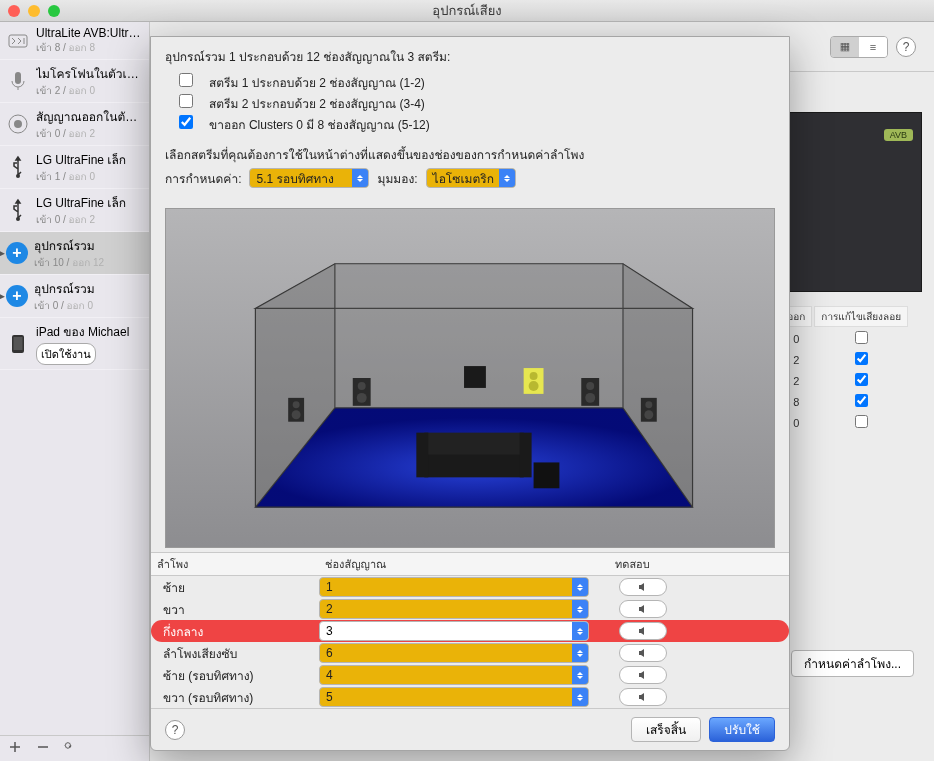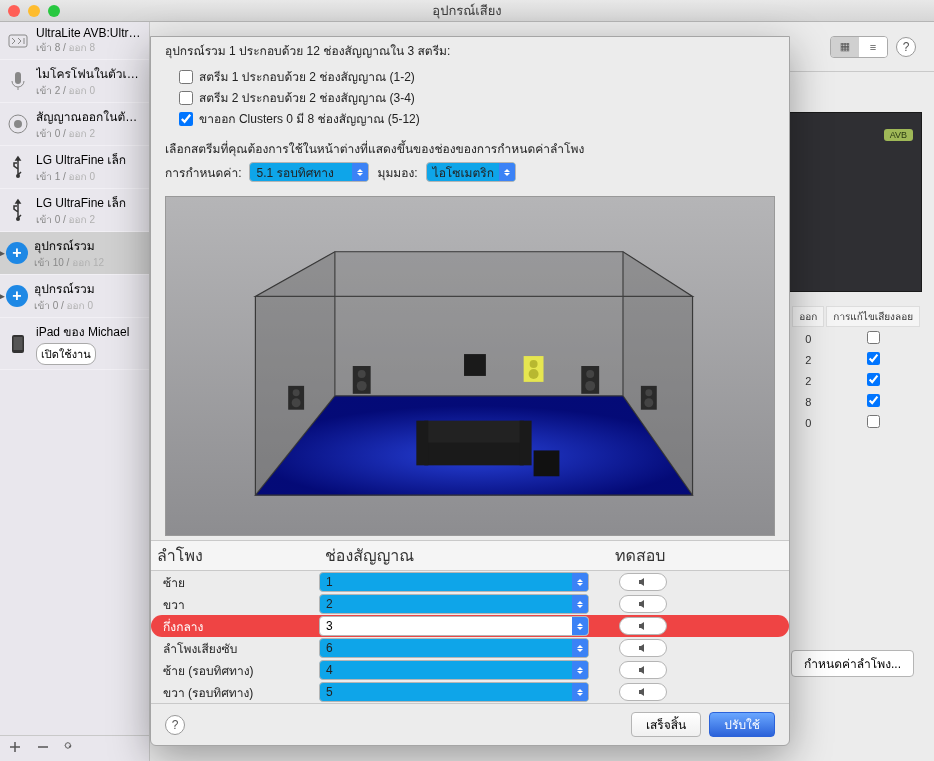--- a/index.html
+++ b/index.html
@@ -35,45 +35,45 @@
 
 
 .right-bg { flex: 1; background: #ececec; position: relative; }
 .rb-toolbar { height: 50px; border-bottom: 1px solid #c9c9c9; display: flex; align-items: center; justify-content: flex-end; padding: 0 18px; gap: 8px; }
 .help-circ { width: 20px; height: 20px; border: 1px solid #999; border-radius: 50%; display: flex; align-items: center; justify-content: center; font-size: 12px; color: #555; background: #fff; }
 .view-seg { display: flex; border: 1px solid #aaa; border-radius: 4px; overflow: hidden; }
 .view-seg span { width: 28px; height: 20px; display: flex; align-items: center; justify-content: center; background: #fff; font-size: 11px; color: #555; }
 .view-seg span.active { background: #d0d0d0; }
 .rb-dark { position: absolute; top: 90px; left: 0; right: 12px; height: 180px; background: #2f2f33; border: 1px solid #1a1a1a; }
 .rb-badge { position: absolute; top: 16px; right: 8px; background: #9fb857; color: #2a3a12; font-size: 9px; padding: 1px 6px; border-radius: 3px; }
-.rb-table { position: absolute; top: 282px; right: 12px; font-size: 11px; }
+.rb-table { position: absolute; top: 282px; right: 24px; font-size: 11px; }
 .rb-table th { font-weight: normal; color: #333; background: #f5f5f5; border: 1px solid #ddd; padding: 2px 6px; font-size: 10px; }
 .rb-table td { padding: 2px 8px; text-align: center; color: #333; }
 .rb-table input[type=checkbox] { margin: 0; }
 .rb-config { position: absolute; top: 628px; right: 20px; font-size: 12px; background: #fff; border: 1px solid #b5b5b5; border-radius: 4px; padding: 3px 12px; }
 
 
 .sheet { position: absolute; top: 36px; left: 150px; width: 640px; background: #ececec; border: 1px solid #a5a5a5; border-radius: 0 0 6px 6px; box-shadow: 0 12px 40px rgba(0,0,0,0.35); font-size: 12px; color: #222; }
-.sheet-pad { padding: 4px 14px; }
+.sheet-pad { padding: 10px 14px; }
 .sec-head { font-size: 12px; margin-bottom: 6px; }
-.chk-row { display: flex; align-items: center; gap: 6px; font-size: 12px; padding: 1px 0 1px 14px; }
+.chk-row { display: flex; align-items: flex-start; gap: 16px; font-size: 12px; padding: 1px 0 1px 14px; }
 .chk-row input { width: 14px; height: 14px; }
 .desc { margin: 10px 0 4px; font-size: 12px; }
 .cfg-row { display: flex; align-items: center; gap: 8px; font-size: 12px; margin-bottom: 6px; }
-.mac-select { position: relative; display: inline-flex; align-items: center; background: #0ea5e9; border: 1px solid #b5b5b5; border-radius: 4px; height: 20px; font-size: 12px; padding: 0 18px 0 6px; }
+.mac-select { position: relative; display: inline-flex; align-items: center; background: #eab308; border: 1px solid #b5b5b5; border-radius: 4px; height: 20px; font-size: 12px; padding: 0 18px 0 6px; }
 .mac-select .arrows { position: absolute; right: 0; top: 0; bottom: 0; width: 16px; background: #3b82f6; border-radius: 0 3px 3px 0; display: flex; flex-direction: column; align-items: center; justify-content: center; }
 .mac-select .arrows::before { content: ""; border: 3px solid transparent; border-bottom-color: #fff; margin-bottom: 1px; }
 .mac-select .arrows::after { content: ""; border: 3px solid transparent; border-top-color: #fff; }
 
 
 .viewport { margin: 4px 14px; height: 340px; background: linear-gradient(#b5b5b7,#8d8d90); position: relative; overflow: hidden; border: 1px solid #999; }
 .viewport svg { width: 100%; height: 100%; }
 
 
-.sp-head { display: flex; background: #f5f5f5; border-top: 1px solid #c9c9c9; border-bottom: 1px solid #c9c9c9; font-size: 16px; color: #333; }
+.sp-head { display: flex; background: #f5f5f5; border-top: 1px solid #c9c9c9; border-bottom: 1px solid #c9c9c9; font-size: 11px; color: #333; }
 .sp-head > div { padding: 2px 6px; }
 .col-sp { width: 168px; }
 .col-ch { width: 290px; }
 .col-test { flex: 1; }
 .sp-row { display: flex; align-items: center; padding: 1px 0; }
 .sp-row.sel { background: #ef4444; color: #fff; border-radius: 11px; }
 .sp-row .col-sp { padding-left: 12px; font-size: 12px; }
 .sp-row .mac-select { width: 270px; }
 .sp-row.sel .mac-select { background: #fff; color: #000; }
 .test-btn { width: 48px; height: 18px; background: #fff; border: 1px solid #b5b5b5; border-radius: 9px; display: flex; align-items: center; justify-content: center; margin-left: 10px; }

